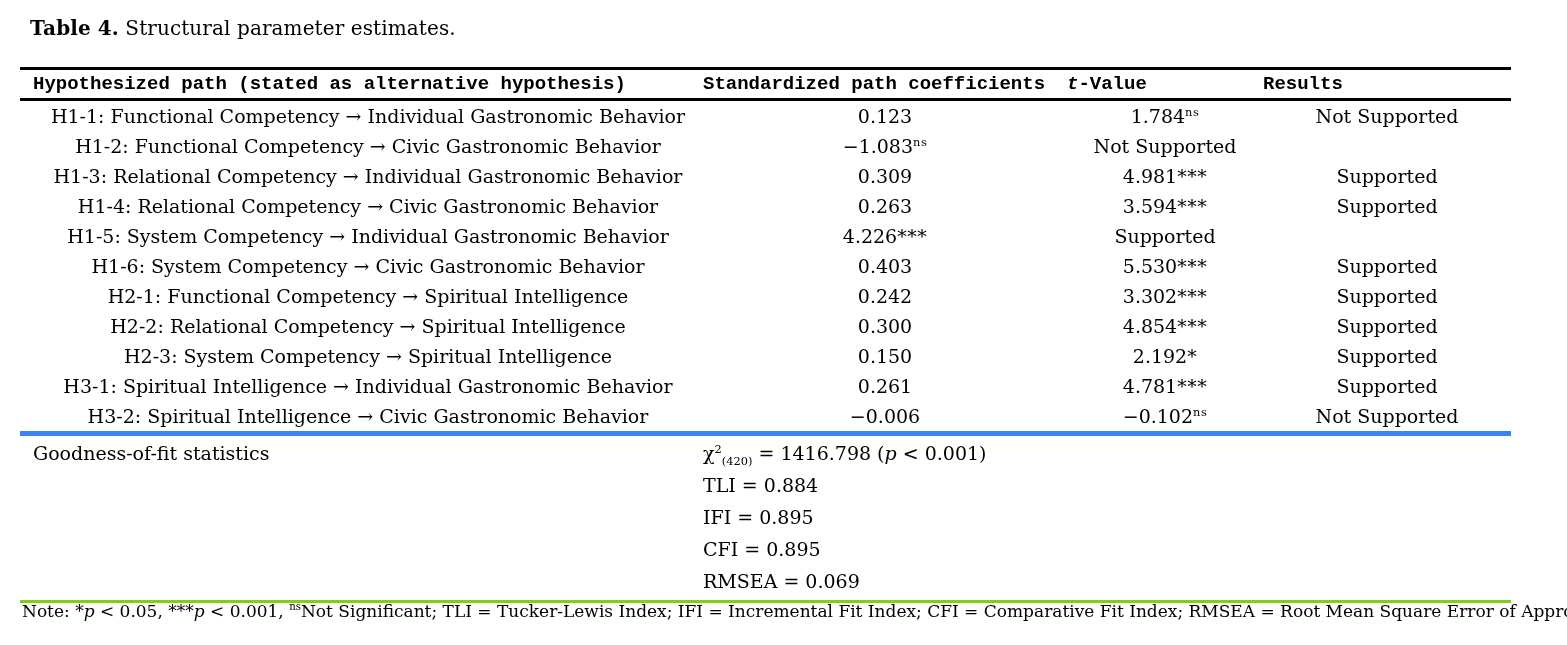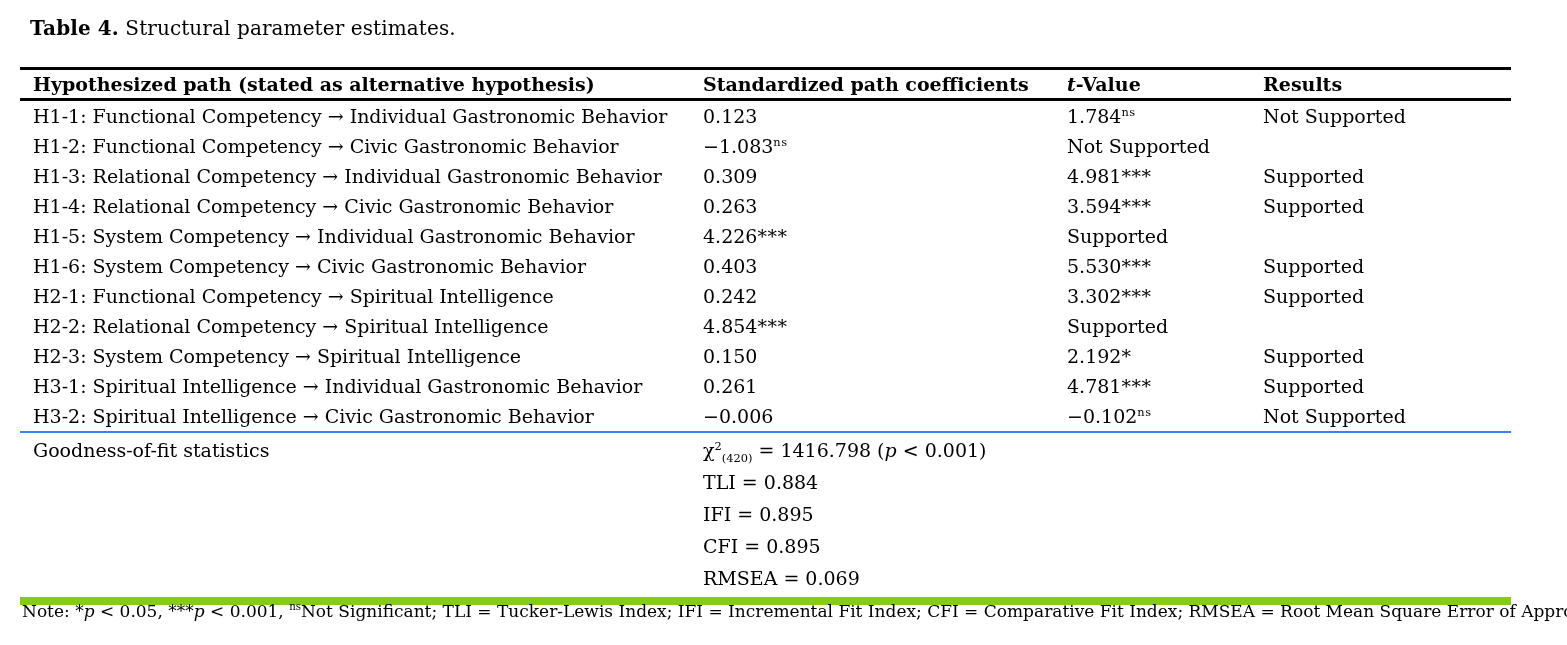--- a/index.html
+++ b/index.html
@@ -14,35 +14,35 @@
   .page { position:absolute; left:0; top:0; width:1409px; height:645px; background:#ffffff; }
 
   .caption { position:absolute; left:30px; top:16px; font-size:20px; letter-spacing:0.1px; }
 
   .tbl { position:absolute; left:20px; top:67px; width:1491px; border-top:3px solid #000; }
 
   .thead {
     display:grid; grid-template-columns:683px 364px 196px 1fr;
     height:31px; align-items:center;
     border-bottom:3px solid #000;
-    font-weight:bold; font-size:19px;
+    font-weight:bold; font-size:19px;font-family:Liberation Mono, monospace;
   }
   .trow {
     display:grid; grid-template-columns:683px 364px 196px 1fr;
     height:30px; align-items:center;
     font-size:19px;
   }
-  .tbody { border-bottom:2px solid #3b82f6; }
+  .tbody { border-bottom:5px solid #3b82f6;text-align:center; }
   .c { white-space:nowrap; overflow:hidden; }
   .c1 { padding-left:13px; }
 
   .fitrow {
     display:grid; grid-template-columns:683px 1fr;
     font-size:19px;
-    border-bottom:8px solid #84cc16;
+    border-bottom:3px solid #84cc16;
     padding:1px 0 3px 0;
   }
   .fit-label { padding-left:13px; line-height:32px; white-space:nowrap; }
   .fitline { height:32px; line-height:32px; white-space:nowrap; }
 
   .note { position:absolute; left:22px; top:601px; font-size:17px; white-space:nowrap; }
 
   sup { font-size:0.60em; vertical-align:super; line-height:0; }
   sub { font-size:0.60em; vertical-align:sub; line-height:0; }
   .it { font-style:italic; }
@@ -108,20 +108,21 @@
 
   <div class="trow">
     <div class="c c1">H2-1: Functional Competency → Spiritual Intelligence</div>
     <div class="c c2">0.242</div>
     <div class="c c3"><span>3.302</span><span class="sig">***</span></div>
     <div class="c c4">Supported</div>
   </div>
 
   <div class="trow">
     <div class="c c1">H2-2: Relational Competency → Spiritual Intelligence</div>
+    <div class="c c2">0.300</div>
     <div class="c c3"><span>4.854</span><span class="sig">***</span></div>
     <div class="c c4">Supported</div>
   </div>
 
   <div class="trow">
     <div class="c c1">H2-3: System Competency → Spiritual Intelligence</div>
     <div class="c c2">0.150</div>
     <div class="c c3"><span>2.192</span><span class="sig">*</span></div>
     <div class="c c4">Supported</div>
   </div>

